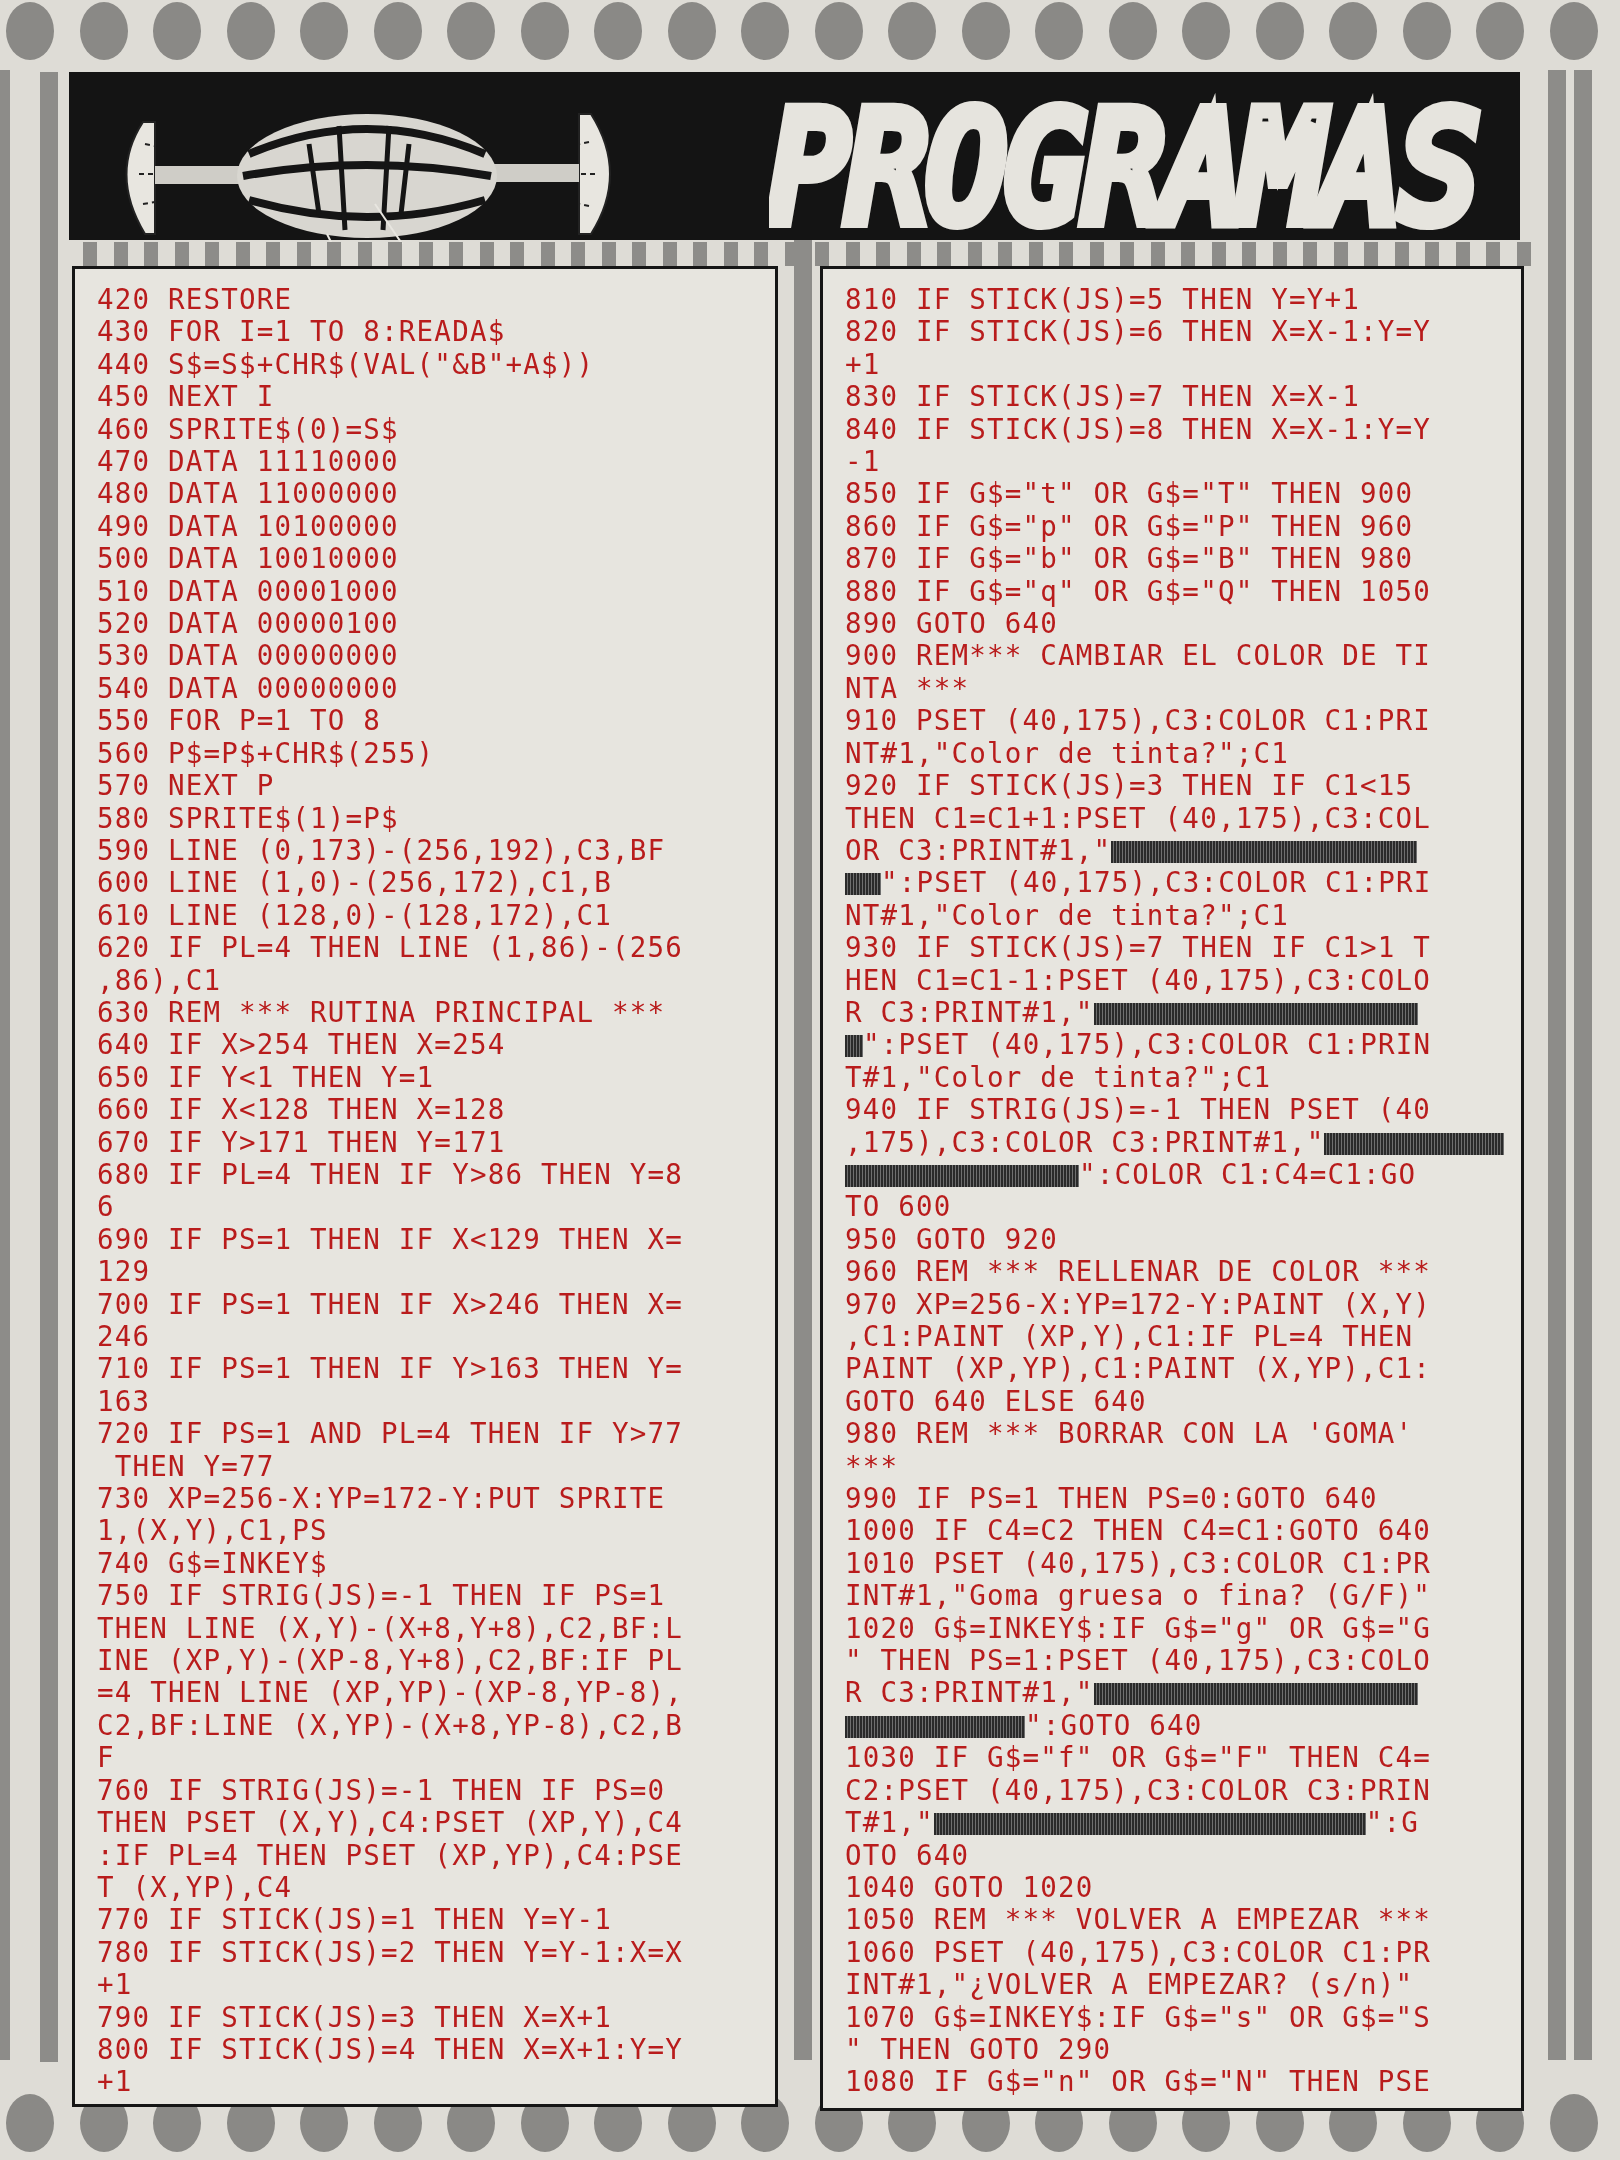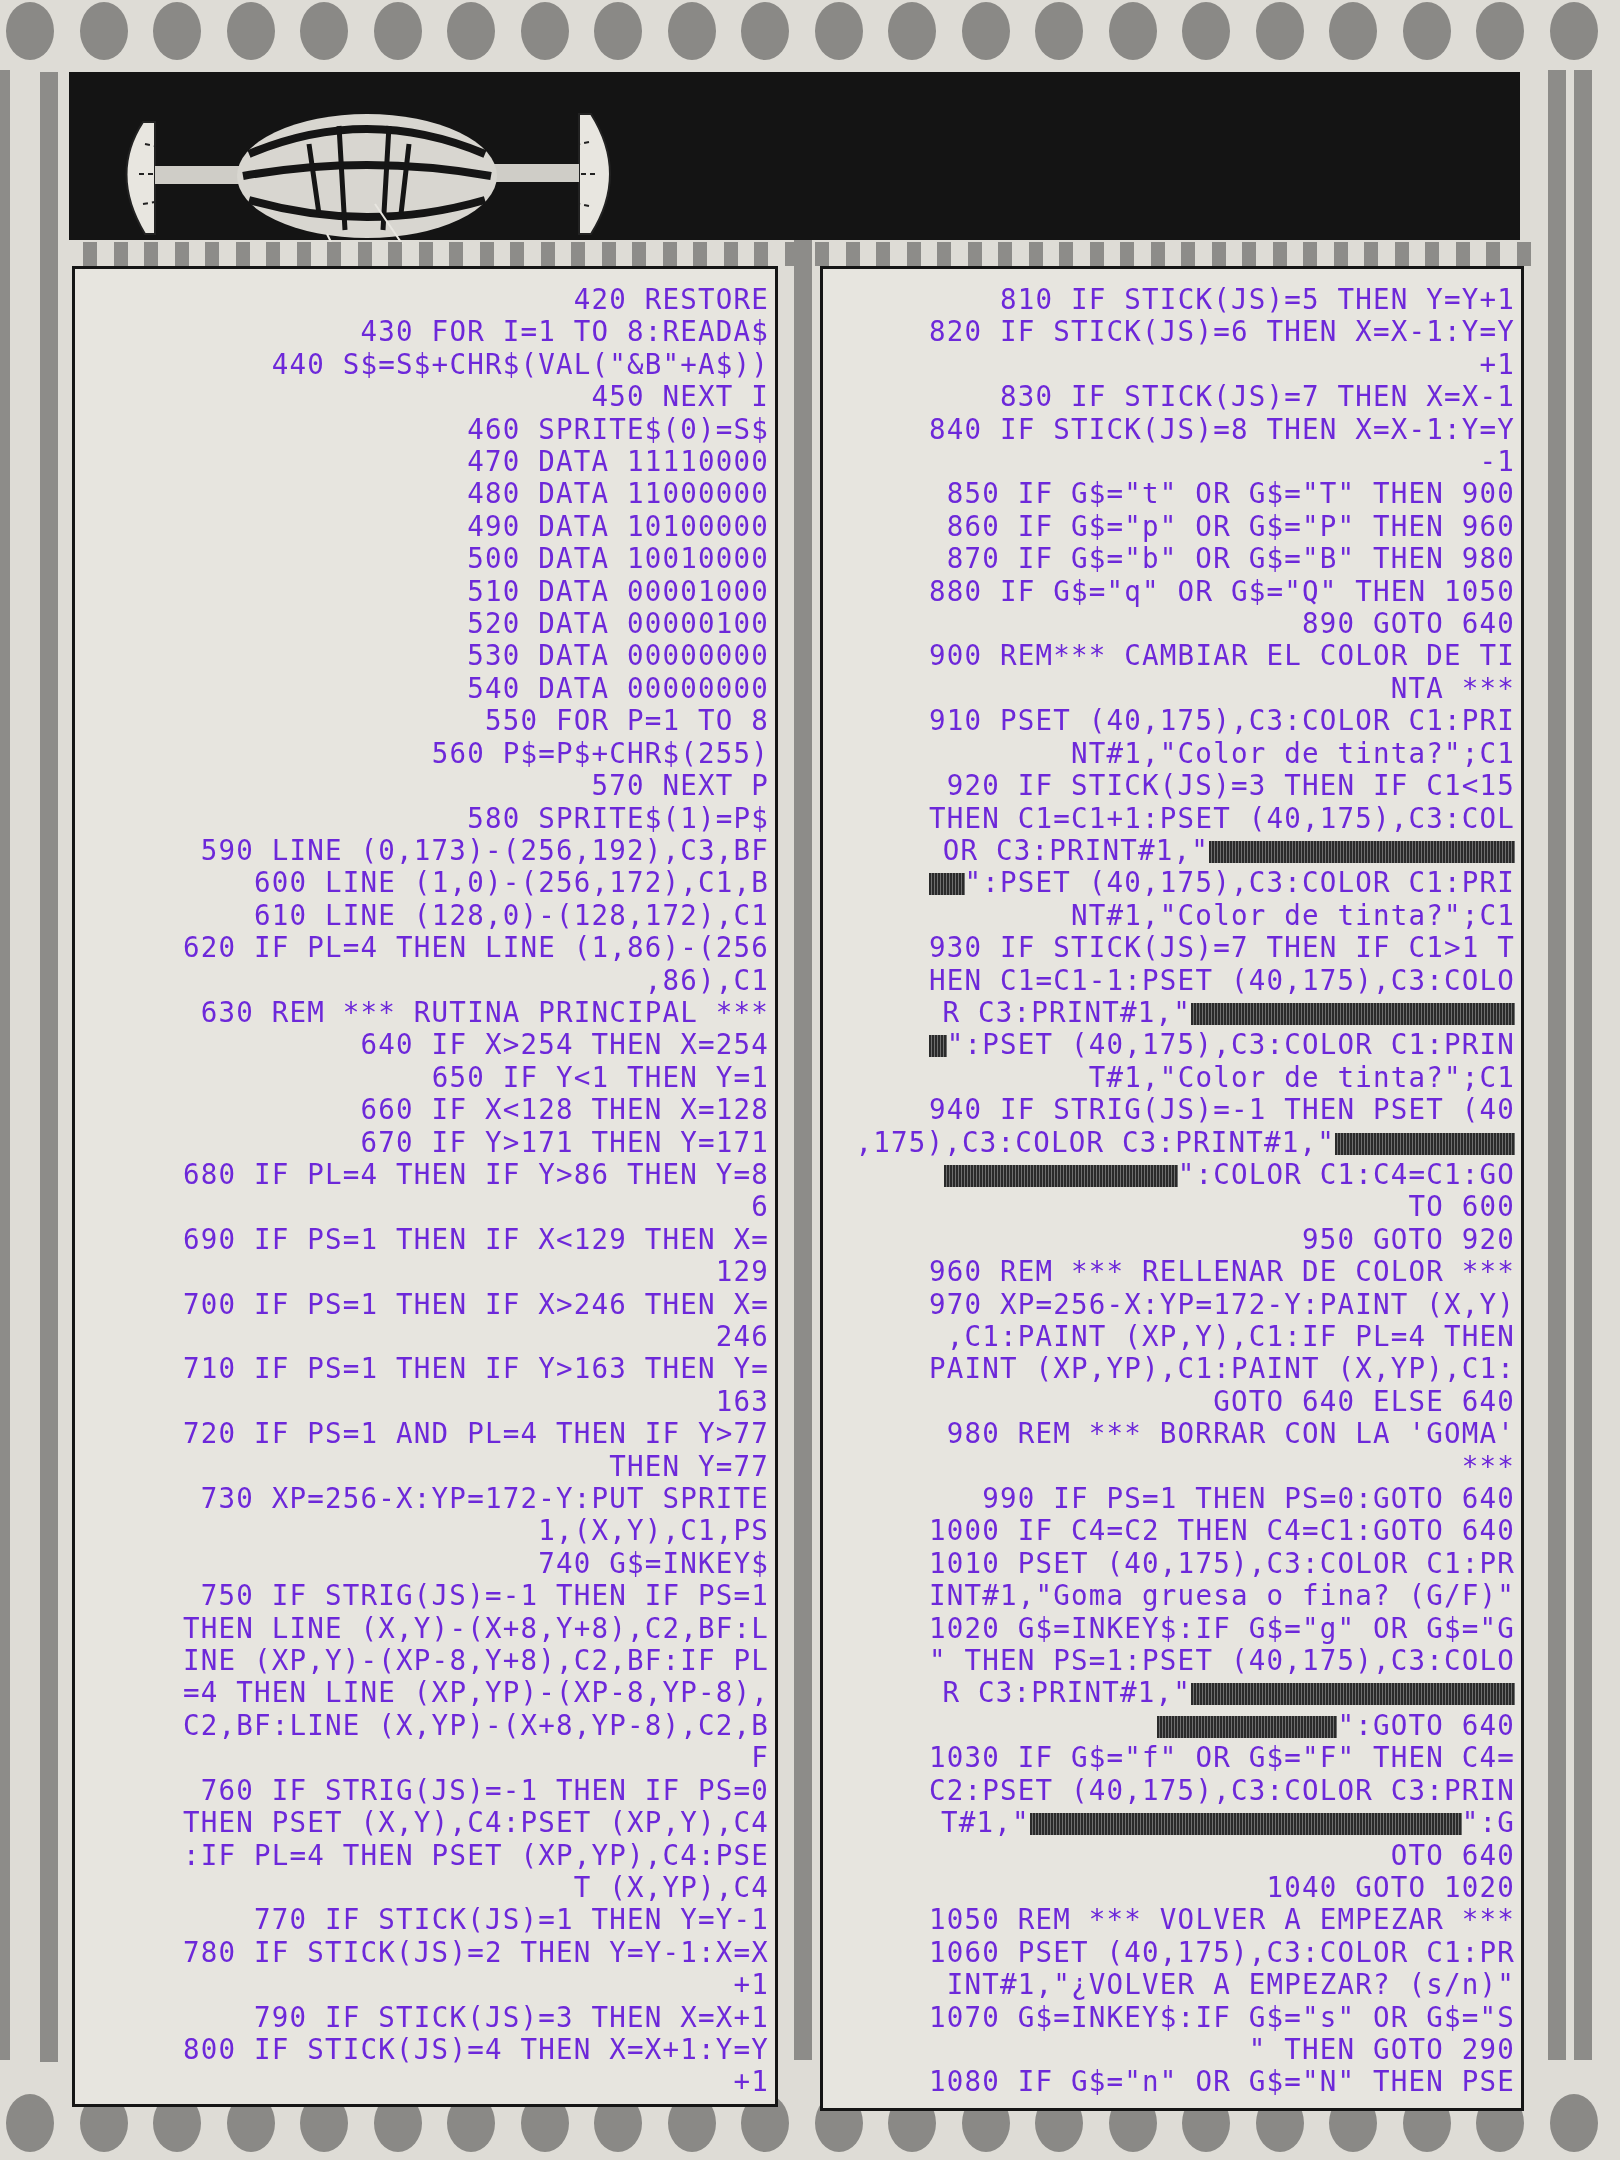--- a/index.html
+++ b/index.html
@@ -22,22 +22,22 @@
   .tick-row { position:absolute; top:242px; height:24px; }
   .tick { position:absolute; top:0; width:14px; height:24px; background:#8d8c89; }
   .panel {
     position:absolute; top:266px; background:#e7e5df; border:3px solid #151515;
     box-sizing:border-box;
   }
   .panel.left { left:72px; width:706px; height:1841px; }
   .panel.right { left:820px; width:704px; height:1845px; }
   .code {
     position:absolute; left:22px; top:14px; right:6px;
-    font-size:27.5px; line-height:32.4px; color:#6d28d9;
-    white-space:pre; letter-spacing:1.2px;text-align:right;
+    font-size:27.5px; line-height:32.4px; color:#b91c1c;
+    white-space:pre; letter-spacing:1.2px;
   }
   .code .ln { display:block; }
   .blk {
     display:inline-block; height:22px; vertical-align:-3px;
     background:repeating-linear-gradient(90deg,#2a2a2a 0 2px,#6f6f6f 2px 3px);
   }
 </style>
 </head>
 <body>
 
@@ -106,20 +106,25 @@
       <path d="M480 58 L470 60 M486 90 L470 90 M480 122 L470 120" stroke="#222" stroke-width="2" stroke-dasharray="5 4"></path>
       <rect x="46" y="82" width="90" height="18" fill="#cfcdc7"></rect>
       <rect x="380" y="80" width="90" height="18" fill="#cfcdc7"></rect>
       <ellipse cx="258" cy="92" rx="130" ry="62" fill="#d8d6d0"></ellipse>
       <path d="M140 70 Q258 20 376 70 M134 92 Q258 70 382 92 M140 116 Q258 150 376 116" stroke="#151515" stroke-width="8" fill="none"></path>
       <path d="M200 60 L210 130 M300 60 L292 130 M230 42 L236 146 M280 42 L274 146" stroke="#151515" stroke-width="5"></path>
       <line x1="218" y1="150" x2="228" y2="170" stroke="#e8e6e0" stroke-width="2"></line>
       <line x1="266" y1="120" x2="300" y2="170" stroke="#e8e6e0" stroke-width="2"></line>
     </svg>
   </div>
+  <div class="title">
+    <svg viewBox="0 0 720 140" preserveAspectRatio="none">
+      <text x="0" y="128" textLength="710" lengthAdjust="spacingAndGlyphs" font-family="DejaVu Sans Mono, monospace" font-size="150" font-style="italic" fill="none" stroke="#e6e4de" stroke-width="16">PROGRAMAS</text>
+    </svg>
+  </div>
 </div>
 
 <div id="ticks" class="tick-row" style="left:69px;width:1451px;">
     <div class="tick" style="left: 14px;"></div>
     <div class="tick" style="left: 44.5px;"></div>
     <div class="tick" style="left: 75px;"></div>
     <div class="tick" style="left: 105.5px;"></div>
     <div class="tick" style="left: 136px;"></div>
     <div class="tick" style="left: 166.5px;"></div>
     <div class="tick" style="left: 197px;"></div>

